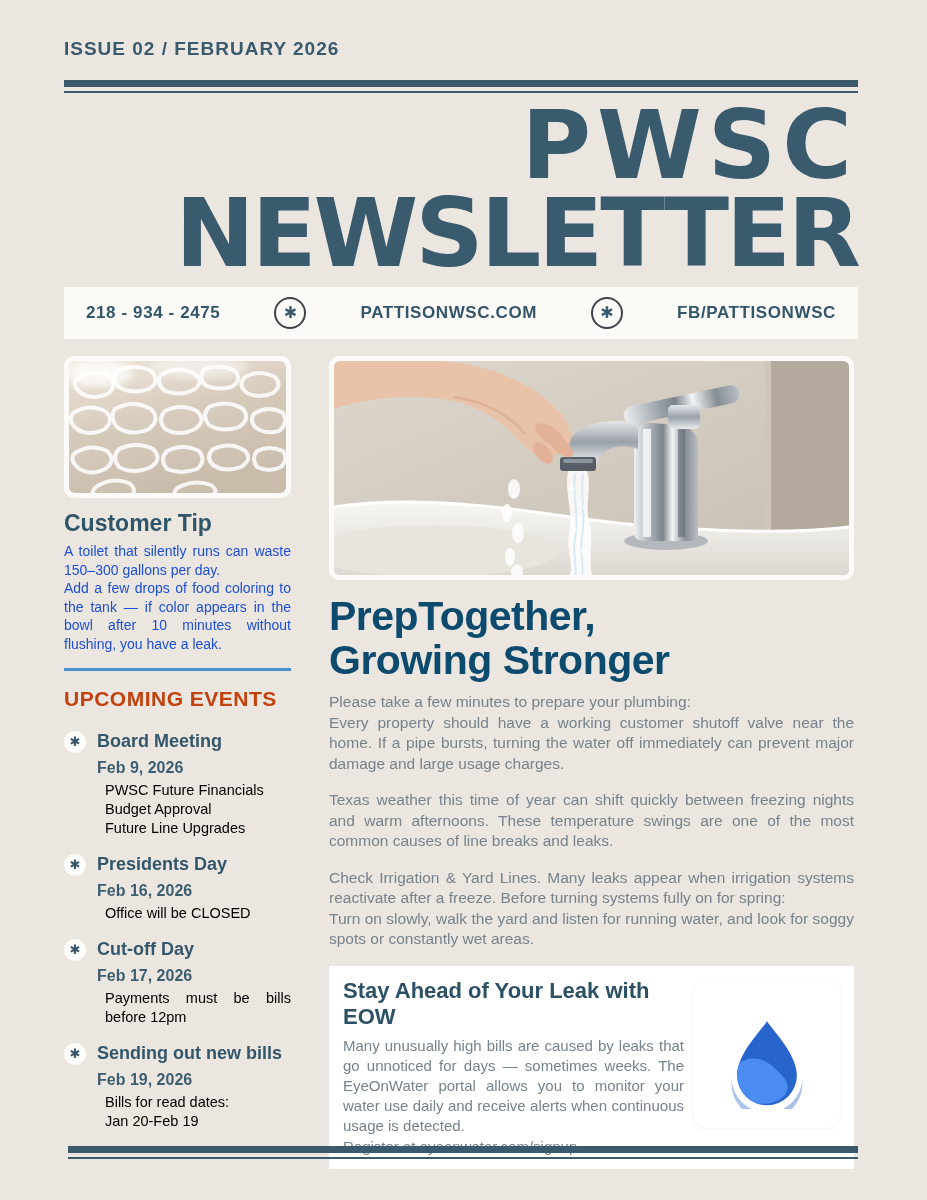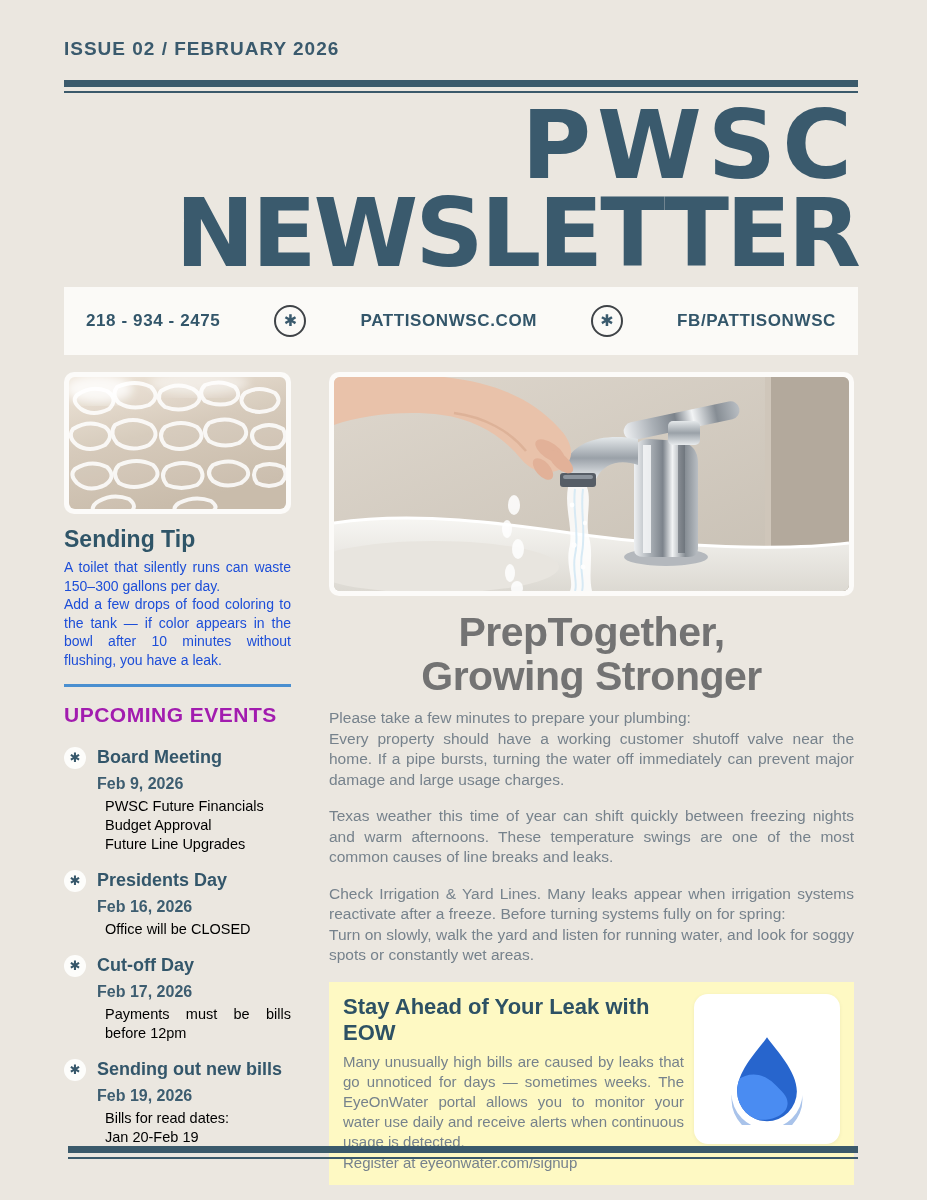--- a/index.html
+++ b/index.html
@@ -30,21 +30,21 @@
     color: #3a5a6d;
     text-align: right;
     margin: 8px 0 10px 0;
   }
   .title span { display: block; font-size: 95px; line-height: 88px; }
   .title .l1 { letter-spacing: 6px; }
   .title .l2 { letter-spacing: -3px; }
   .contact-bar {
     margin-top: 10px;
     background: #fbfaf7;
-    height: 68px;
+    height: 52px;
     display: flex;
     align-items: center;
     justify-content: space-between;
     padding: 0 22px;
   }
   .contact-item {
     color: #33566a;
     font-size: 17px;
     font-weight: 600;
     letter-spacing: 0.6px;
@@ -78,21 +78,21 @@
   }
   .tip-body {
     color: #1d4ed8;
     font-size: 14px;
     line-height: 18.6px;
     text-align: justify;
     white-space: pre-line;
   }
   .blue-divider { height: 3px; background: #4a8fd0; margin: 14px 0 16px 0; }
   .events-heading {
-    color: #a21caf;
+    color: #c2410c;
     font-size: 21px;
     font-weight: 800;
     letter-spacing: 0.5px;
     margin-bottom: 20px;
   }
   .event { margin-bottom: 16px; }
   .event-title-row { display: flex; align-items: center; gap: 11px; }
   .bullet {
     width: 22px; height: 22px;
     background: #fdfdfb;
@@ -107,32 +107,32 @@
   .event-date  { color: #3d5d70; font-size: 16px; font-weight: 600; margin: 6px 0 4px 33px; }
   .event-details {
     color: #000000;
     font-size: 14.5px;
     line-height: 19px;
     margin-left: 41px;
     text-align: justify;
     white-space: pre-line;
   }
   
-  .headline { color: #737373; margin: 14px 0 10px 0; text-align: center; }
+  .headline { color: #0c4a6e; margin: 14px 0 10px 0; }
   .headline span { display: block; font-size: 41px; line-height: 44px; font-weight: 700; letter-spacing: -0.5px; }
   .article-p {
     color: #76828c;
     font-size: 15.5px;
     line-height: 20.5px;
     text-align: justify;
     white-space: pre-line;
     margin-bottom: 16px;
   }
   .callout {
-    background: #fef9c3;
+    background: #ffffff;
     padding: 12px 14px;
     display: flex;
     gap: 10px;
     margin-top: 0;
   }
   .callout-text { flex: 1 1 auto; }
   .callout-heading { color: #2d5164; font-size: 22px; font-weight: 700; margin-bottom: 6px; }
   .callout-body {
     color: #76828c;
     font-size: 15px;
@@ -215,21 +215,21 @@
             <path d="M50,88 q18,-8 34,0 q10,10 -2,18 q-18,8 -32,0 q-8,-10 0,-18 z"></path>
             <path d="M98,90 q16,-8 32,0 q8,10 -2,18 q-16,6 -30,0 q-8,-10 0,-18 z"></path>
             <path d="M144,88 q18,-8 32,2 q8,8 -4,16 q-16,6 -28,-2 q-8,-8 0,-16 z"></path>
             <path d="M188,90 q12,-6 26,0 q6,8 -2,16 q-12,6 -24,0 q-6,-8 0,-16 z"></path>
             <path d="M30,124 q14,-8 30,-2 q10,8 0,14 l-36,0 q-2,-8 6,-12 z"></path>
             <path d="M110,126 q16,-8 32,-2 q8,6 2,10 l-38,0 q-2,-4 4,-8 z"></path>
           </g>
         </svg>
       </figure>
 
-      <h2 class="tip-heading">Sending Tip</h2>
+      <h2 class="tip-heading">Customer Tip</h2>
       <p class="tip-body">A toilet that silently runs can waste 150–300 gallons per day.
 Add a few drops of food coloring to the tank — if color appears in the bowl after 10 minutes without flushing, you have a leak.</p>
 
       <div class="blue-divider"></div>
 
       <h2 class="events-heading">UPCOMING EVENTS</h2>
 
       <div class="event">
         <div class="event-title-row">
           <span class="bullet">✱</span>

